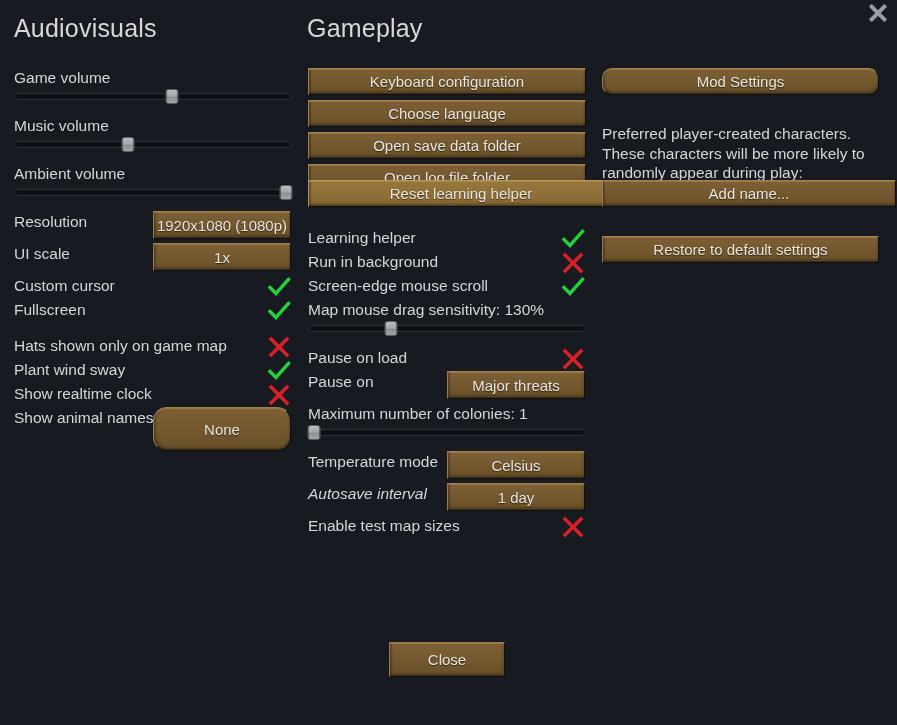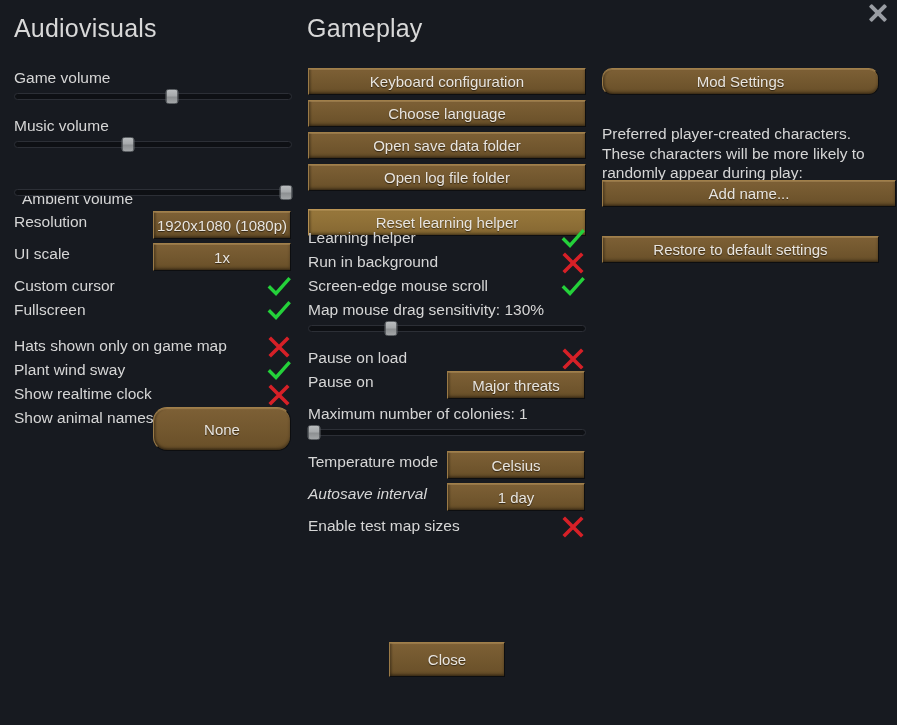--- a/index.html
+++ b/index.html
@@ -146,21 +146,21 @@
     <div class="track"></div>
     <div class="handle" id="h-game" style="left: 57%;"></div>
   </div>
 
   <div class="abs label" style="left:14px; top:117px;">Music volume</div>
   <div class="slider" style="left:14px; top:137px; width:278px;">
     <div class="track"></div>
     <div class="handle" id="h-music" style="left: 41%;"></div>
   </div>
 
-  <div class="abs label" style="left:22px; top:165px;margin-top:25px;">Ambient volume</div>
+  <div class="abs label" style="left:14px; top:165px;">Ambient volume</div>
   <div class="slider" style="left:14px; top:185px; width:278px;">
     <div class="track"></div>
     <div class="handle" id="h-ambient" style="left: 98%;"></div>
   </div>
 
   <div class="abs label" style="left:14px; top:213px;">Resolution</div>
   <div class="btn" style="left:153px; top:211px; width:138px; height:28px;">1920x1080 (1080p)</div>
 
   <div class="abs label" style="left:14px; top:245px;">UI scale</div>
   <div class="btn" style="left:153px; top:243px; width:138px; height:28px;">1x</div>
@@ -202,21 +202,21 @@
 
   <div class="abs label" style="left:14px; top:409px;">Show animal names</div>
   <div class="btn" style="left:153px; top:407px; width:138px; height:44px;border-radius:14px;">None</div>
 
   <div class="abs col-title" style="left:307px; top:16px;">Gameplay</div>
 
   <div class="btn" style="left:308px; top:68px; width:278px; height:27px;">Keyboard configuration</div>
   <div class="btn" style="left:308px; top:100px; width:278px; height:27px;">Choose language</div>
   <div class="btn" style="left:308px; top:132px; width:278px; height:27px;">Open save data folder</div>
   <div class="btn" style="left:308px; top:164px; width:278px; height:27px;">Open log file folder</div>
-  <div class="btn hover" style="left:308px; top:209px; width:278px; height:27px;">Reset learning helper</div>
+  <div class="btn hover" style="left:308px; top:180px; width:306px; height:27px;">Reset learning helper</div>
 
   <div class="abs label" style="left:308px; top:229px;">Learning helper</div>
   <div class="mark" style="left:560px; top:226px;">
     <svg viewBox="0 0 26 26">
         <path d="M4 13.5 L10 19.5 L22.5 5.5" stroke="#24d13a" stroke-width="3.4" fill="none" stroke-linecap="square"></path>
       </svg>
   </div>
 
   <div class="abs label" style="left:308px; top:253px;">Run in background</div>
   <div class="mark" style="left:560px; top:250px;">

